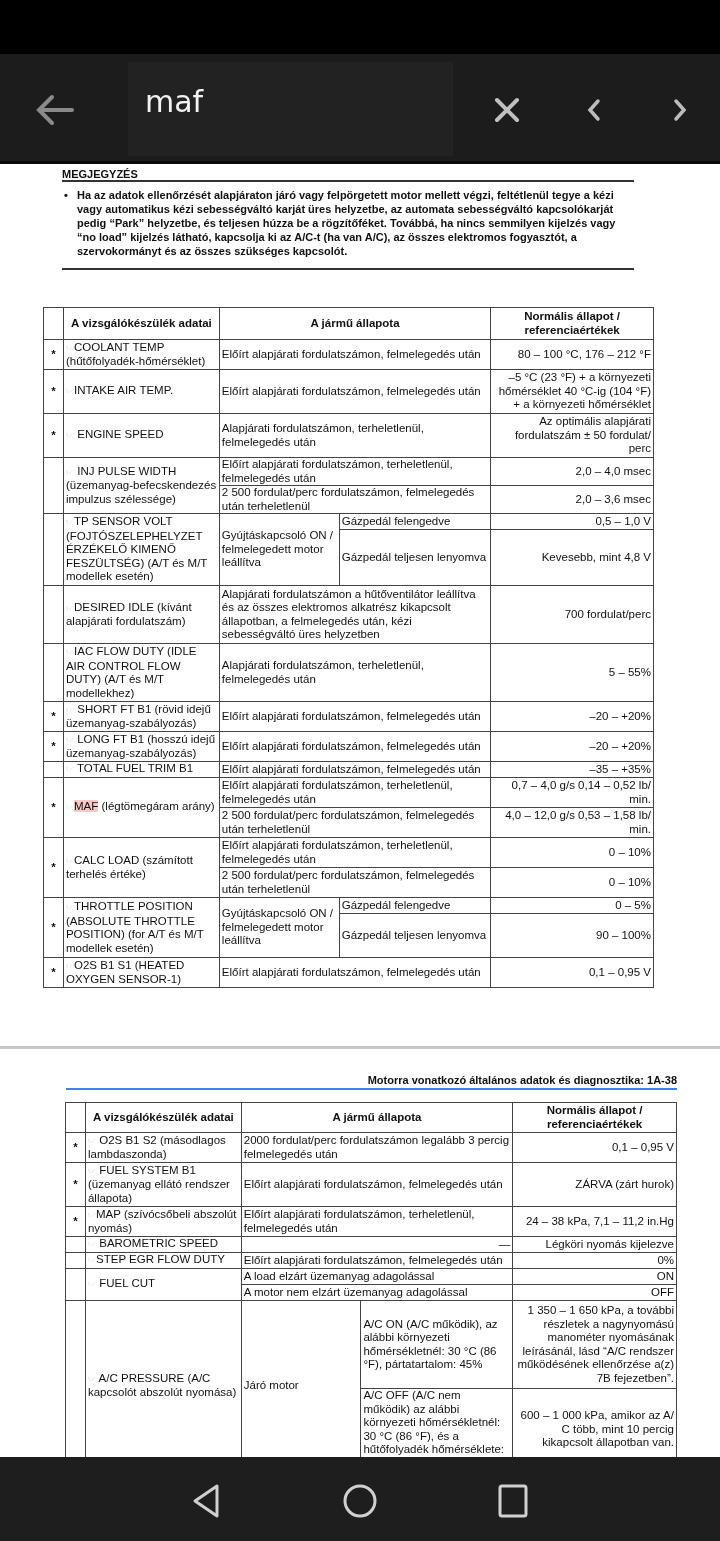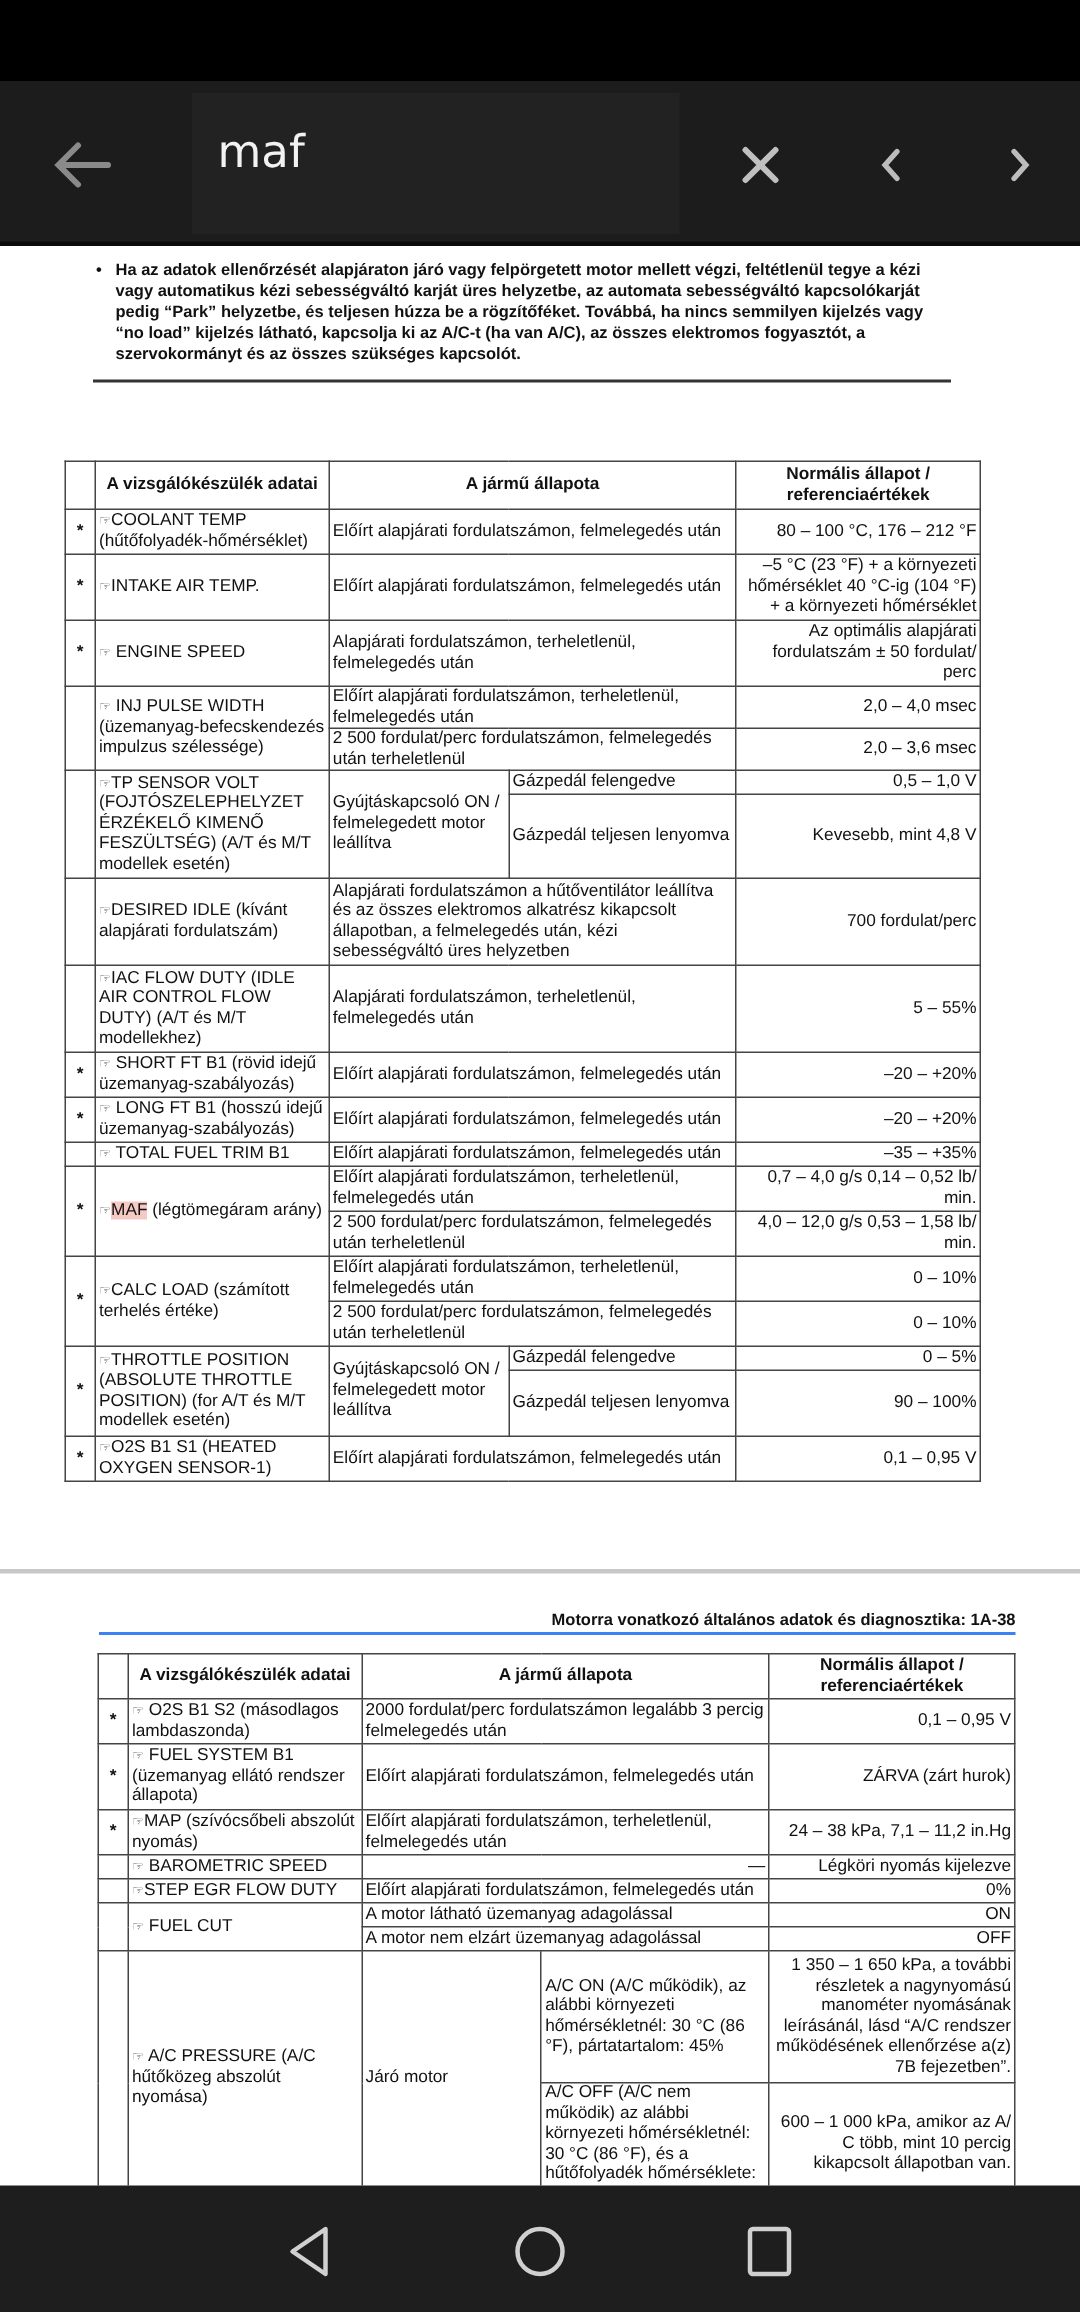--- a/index.html
+++ b/index.html
@@ -65,20 +65,21 @@
   </div>
   <div class="icon-btn" style="left:660px">
     <svg width="20" height="26" viewBox="0 0 20 26">
         <path d="M6 4 L14 13 L6 22" stroke="#bdbdbd" stroke-width="3.5" fill="none" stroke-linecap="round"></path>
       </svg>
   </div>
 </div>
 
 <div class="page page1">
   <div class="note">
+    <div class="note-title">MEGJEGYZÉS</div>
     <ul>
       <li>Ha az adatok ellenőrzését alapjáraton járó vagy felpörgetett motor mellett végzi, feltétlenül tegye a kézi vagy automatikus kézi sebességváltó karját üres helyzetbe, az automata sebességváltó kapcsolókarját pedig “Park” helyzetbe, és teljesen húzza be a rögzítőféket. Továbbá, ha nincs semmilyen kijelzés vagy “no load” kijelzés látható, kapcsolja ki az A/C-t (ha van A/C), az összes elektromos fogyasztót, a szervokormányt és az összes szükséges kapcsolót.</li>
     </ul>
   </div>
 
   <table class="t1">
     <colgroup>
         <col style="width:20px">
         <col style="width:156px">
         <col style="width:120px">
@@ -247,30 +248,30 @@
     </tr>
     <tr style="height:16px">
       <td class="star"></td>
       <td><span class="hand">☞</span><span>STEP EGR FLOW DUTY</span></td>
       <td colspan="2">Előírt alapjárati fordulatszámon, felmelegedés után</td>
       <td class="c">0%</td>
     </tr>
     <tr style="height:16px">
       <td class="star" rowspan="2"></td>
       <td rowspan="2"><span class="hand">☞</span><span> FUEL CUT</span></td>
-      <td colspan="2">A motor látható üzemanyag adagolással</td>
+      <td colspan="2">A load elzárt üzemanyag adagolással</td>
       <td class="c">ON</td>
     </tr>
     <tr style="height:16px">
       <td colspan="2">A motor nem elzárt üzemanyag adagolással</td>
       <td class="c">OFF</td>
     </tr>
     <tr style="height:88px">
       <td class="star" rowspan="2"></td>
-      <td rowspan="2"><span class="hand">☞</span><span> A/C PRESSURE (A/C hűtőközeg abszolút nyomása)</span></td>
+      <td rowspan="2"><span class="hand">☞</span><span> A/C PRESSURE (A/C kapcsolót abszolút nyomása)</span></td>
       <td rowspan="2">Járó motor</td>
       <td>A/C ON (A/C működik), az alábbi környezeti hőmérsékletnél: 30 °C (86 °F), pártatartalom: 45%</td>
       <td class="c">1 350 – 1 650 kPa, a további részletek a nagynyomású manométer nyomásának leírásánál, lásd “A/C rendszer működésének ellenőrzése a(z) 7B fejezetben”.</td>
     </tr>
     <tr style="height:72px">
       <td>A/C OFF (A/C nem működik) az alábbi környezeti hőmérsékletnél: 30 °C (86 °F), és a hűtőfolyadék hőmérséklete: 90 – 100 °C</td>
       <td class="c">600 – 1 000 kPa, amikor az A/ C több, mint 10 percig kikapcsolt állapotban van.</td>
     </tr>
   </tbody>
     </table>

